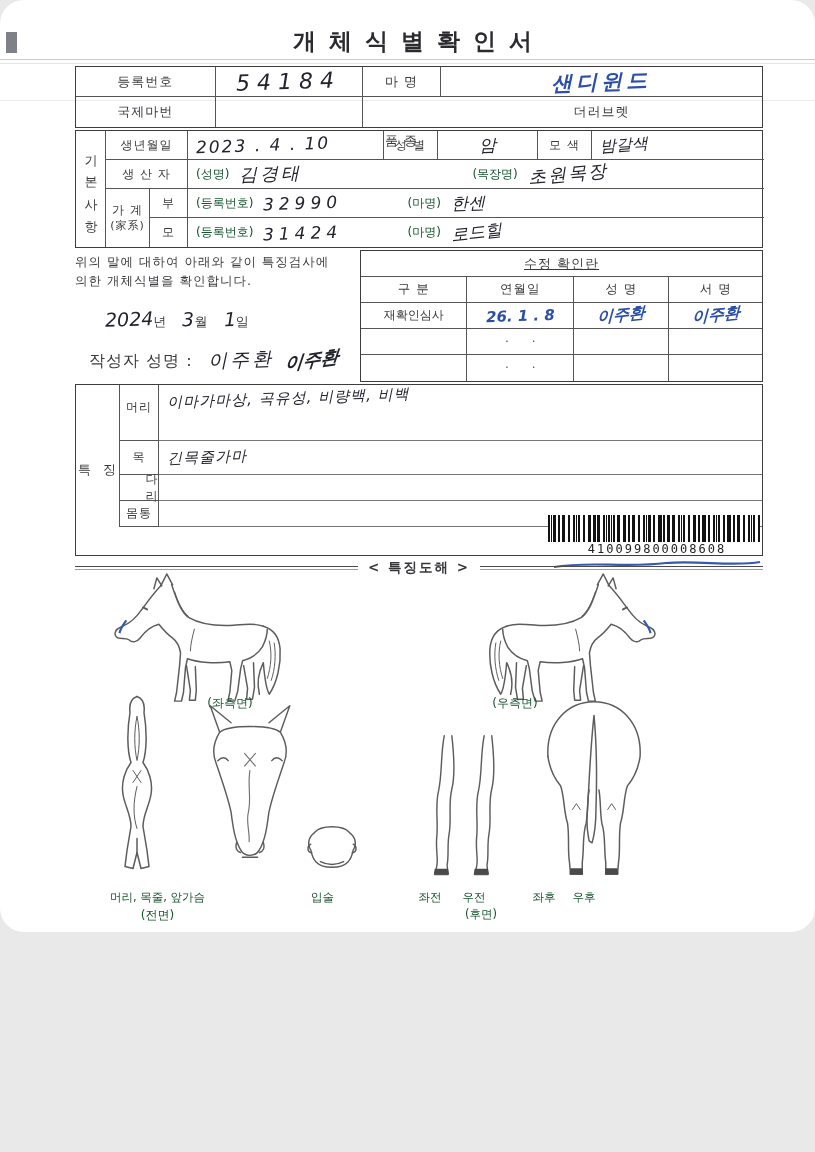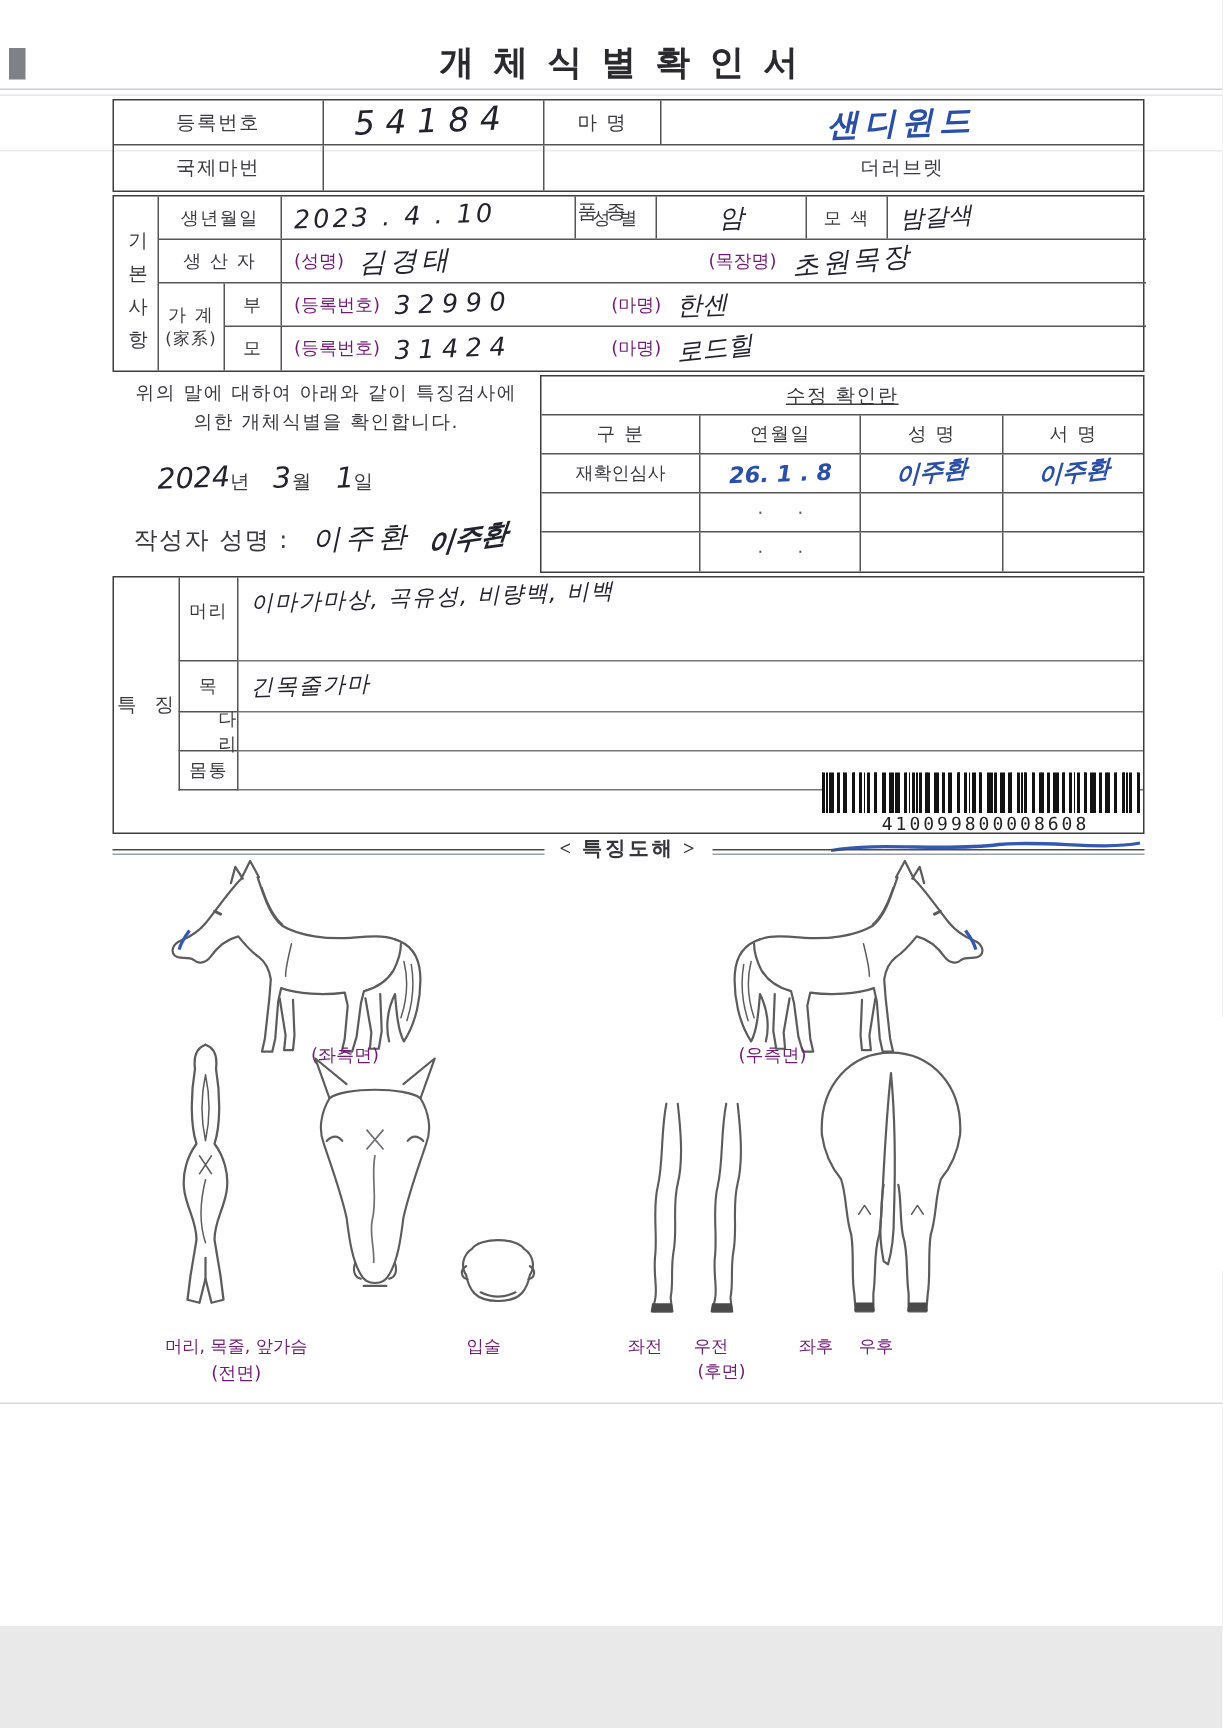--- a/index.html
+++ b/index.html
@@ -1,35 +1,35 @@
 <!DOCTYPE html>
 <html><head>
 <meta charset="utf-8">
 <style>
   html,body{margin:0;padding:0;background:#e9e9e9;}
-  .page{position:relative;width:815px;height:1084px;background:#ffffff;overflow:hidden;
-        font-family:"DejaVu Sans","Liberation Sans",sans-serif;color:#2e2e2e;}
+  .page{position:relative;width:815px;height:932px;background:#ffffff;overflow:hidden;
+        font-family:"DejaVu Sans","Liberation Sans",sans-serif;color:#2e2e2e;border-radius:24px;}
   .doc{position:absolute;left:75px;top:0;width:688px;height:1152px;}
   .abs{position:absolute;}
   
   .pr{font-size:13px;color:#3a3a3e;letter-spacing:1px;}
-  .pr-sm{font-size:12px;color:#701a75;}
+  .pr-sm{font-size:12px;color:#14532d;}
   
   .hw{font-style:italic;color:#23232e;transform:rotate(-2deg);display:inline-block;}
   .hw-blue{font-style:italic;color:#2b4fa8;transform:rotate(-2deg);display:inline-block;font-weight:bold;}
   
   .cell{box-sizing:border-box;border-right:1px solid #555;display:flex;align-items:center;justify-content:center;overflow:visible;}
   .cell:last-child{border-right:none;}
   .row{display:flex;box-sizing:border-box;border-bottom:1px solid #555;}
   .tbl{box-sizing:border-box;border:1.6px solid #3d3d3d;}
   .left{justify-content:flex-start;padding-left:8px;}
   .dots{white-space:pre;color:#555;}
   .scanline{position:absolute;left:0;width:815px;height:1px;background:#c9ced4;}
   .vert{writing-mode:vertical-lr;text-orientation:upright;letter-spacing:9px;}
-  .lbl-center{text-align:center;}
+  .lbl-center{}
   .barcode-bars{width:212px;height:27px;background-color:#fff;background-image:
       repeating-linear-gradient(90deg,#121212 0 2px,transparent 2px 5px),
       repeating-linear-gradient(90deg,#121212 0 1px,transparent 1px 7px),
       repeating-linear-gradient(90deg,transparent 0 3px,#121212 3px 4px,transparent 4px 11px);}
   .bc-num{font-family:"DejaVu Sans Mono","Liberation Mono",monospace;font-size:12px;letter-spacing:2px;color:#222;text-align:center;}
   svg .ln{fill:none;stroke:#5c5c5c;stroke-width:1.5;stroke-linecap:round;stroke-linejoin:round;}
   svg .thin{stroke-width:1;}
   svg .pencil{stroke:#6f6f74;fill:none;stroke-width:1.2;}
   svg .blue{stroke:#3558b0;stroke-width:2.2;fill:none;}
   svg .hoof{fill:#4a4a4a;stroke:none;}
@@ -208,21 +208,21 @@
         <div class="barcode-bars"></div>
         <div class="bc-num">410099800008608</div>
         <svg width="218" height="12" viewBox="0 0 218 12">
           <path class="blue" d="M6,8 C40,2 80,9 118,4 C150,1 185,8 212,3" stroke-width="2"></path>
         </svg>
       </div>
     </div>
 
     <div class="abs" style="left:0;top:566px;width:688px;height:1px;background:#4a4a4a;"></div>
     <div class="abs" style="left:0;top:569px;width:688px;height:1px;background:#9aa0a5;"></div>
-    <div class="abs" style="left:0;top:557px;width:688px;text-align:center;font-family:Liberation Serif, serif;">
+    <div class="abs" style="left:0;top:557px;width:688px;text-align:center;">
       <span style="background:#fff;padding:0 10px;font-size:13.5px;font-weight:bold;letter-spacing:2px;color:#36363a;">&lt; 특징도해 &gt;</span>
     </div>
 
     <svg class="abs" style="left:18px;top:572px;" width="250" height="138" viewBox="0 0 240 140">
       <g class="ln">
         <path d="M62,14 L68,2 L74,13"></path>
         <path d="M55,17 L58,6 L63,14"></path>
         <path d="M62,14 C54,22 46,34 38,44 C33,50 26,54 21,56 C16,58 14,63 17,66 C20,69 26,66 30,69 C33,72 38,71 41,67 C46,60 52,55 60,53 C64,58 68,63 74,67 C78,70 81,76 82,82 L81,95 L78,122 L76,131 L83,131 L85,122 L87,97 L89,88 C100,92 118,93 132,91 L134,100 L132,122 L130,131 L137,131 L140,121 L143,98 L145,90 C153,88 160,84 165,76 C168,70 170,64 170,58"></path>
         <path d="M88,95 L92,120 L91,130 L97,130 L98,120 L97,96"></path>
         <path d="M146,95 L150,118 L149,129 L155,129 L157,117 L156,92"></path>

